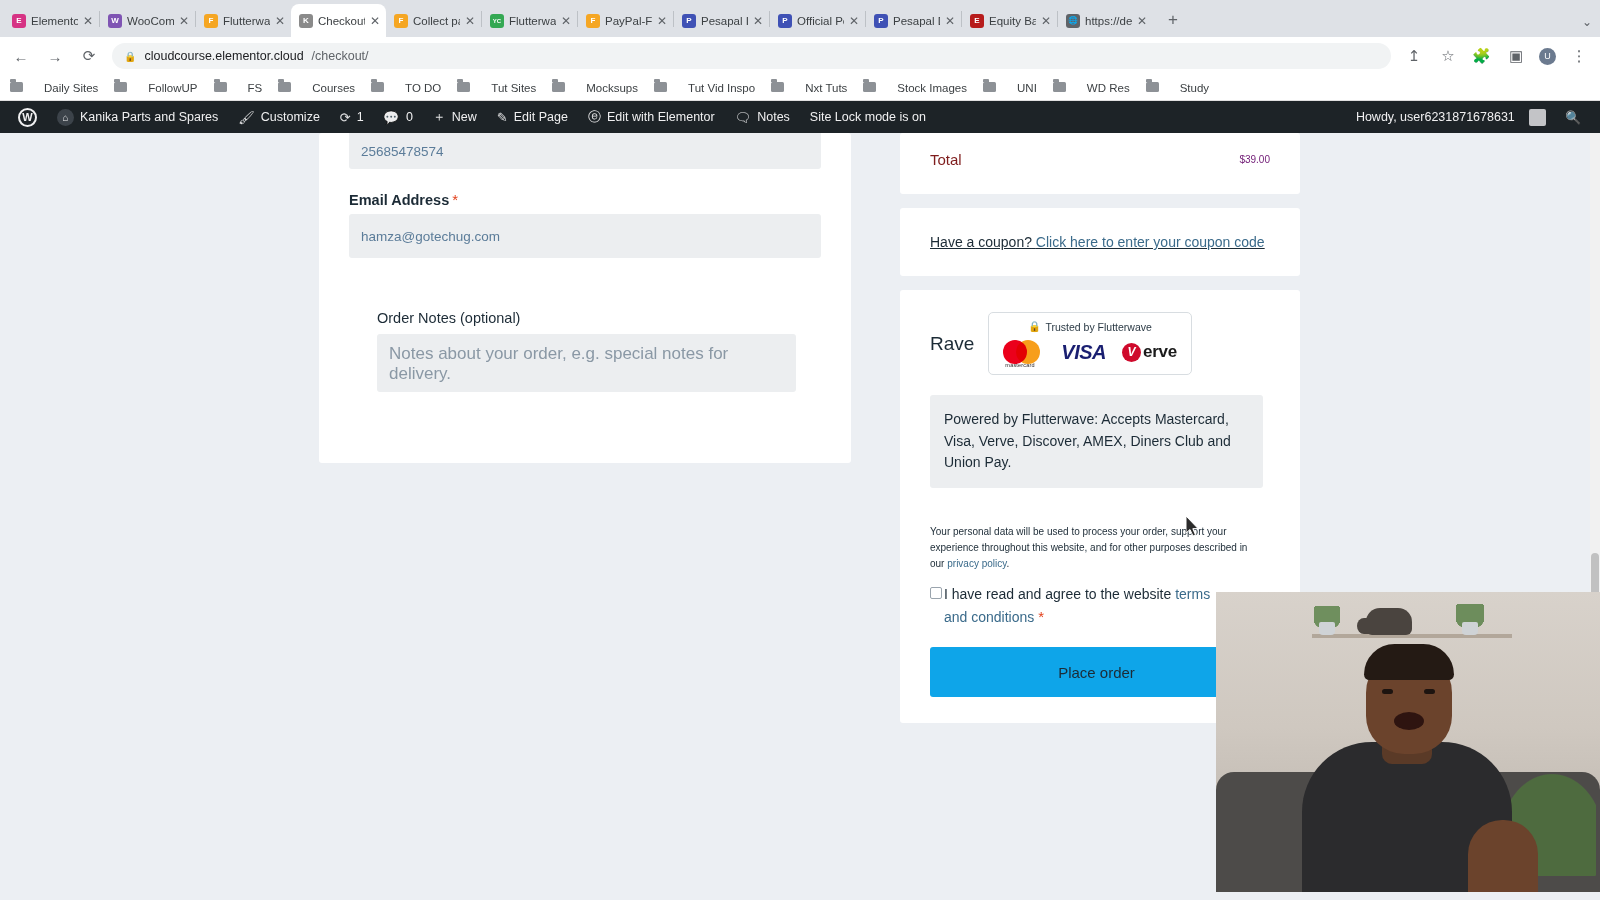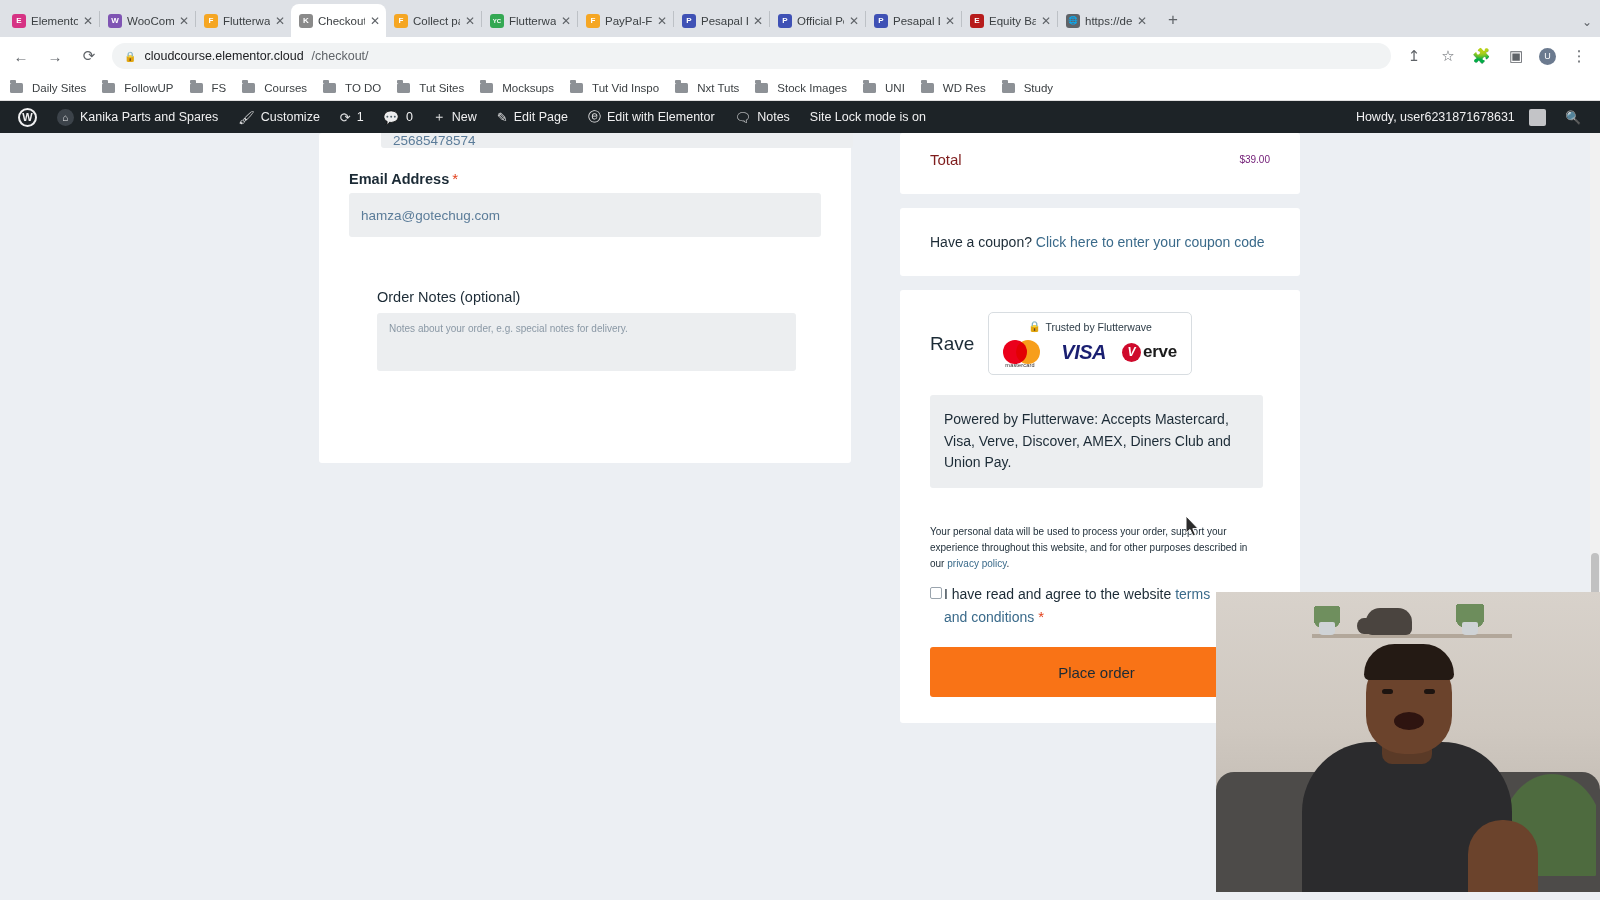--- a/index.html
+++ b/index.html
@@ -53,21 +53,21 @@
   .avatar-ico {
     width:17px; height:17px; border-radius:50%; background:#6b7a8f;
     color:#fff; font-size:9px; display:flex; align-items:center; justify-content:center;
   }
 
   .bookmarks {
     height:26px; background:#fff; display:flex; align-items:center;
     padding:0 10px; gap:16px; font-size:11.5px; color:#3c4043;
     border-bottom:1px solid #e0e0e0;
   }
-  .bm { display:flex; align-items:center; gap:9px; white-space:nowrap; }
+  .bm { display:flex; gap:21px; white-space:nowrap; }
   .folder {
     width:13px; height:10px; background:#8d9196; border-radius:1.5px;
     position:relative; flex:0 0 13px;
   }
   .folder:before {
     content:""; position:absolute; top:-2.5px; left:0; width:6px; height:3px;
     background:#8d9196; border-radius:1px 1px 0 0;
   }
 
   
@@ -100,40 +100,40 @@
   }
   .field-label {
     font-size:14.5px; color:#1c2b36; font-weight:bold; margin-bottom:6px;
     display:flex; align-items:center; gap:3px;
   }
   .req { color:#e2401c; font-weight:normal; font-size:15px; }
   .inp {
     width:472px; height:44px; background:#eceef0; border:none; border-radius:3px;
     padding:0 12px; font-size:13.5px; color:#5b7c99; display:flex; align-items:center;
   }
-  .inp.cut { height:15px; border-radius:0 0 3px 3px;margin-left:32px; }
+  .inp.cut { height:36px; border-radius:0 0 3px 3px; }
   .order-notes-wrap { margin-top:52px; padding-left:28px; }
   .onote-label { font-size:14.5px; color:#1c2b36; margin-bottom:8px; }
   .textarea {
     width:419px; height:58px; background:#eceef0; border:none; border-radius:3px;
-    padding:10px 12px; font-size:10px; color:#8a98a5;
+    padding:10px 12px; font-size:17px; color:#8a98a5;
   }
 
   .right-col { width:400px; margin-left:49px; }
   .rcard {
     background:#fff; border-radius:3px; margin-bottom:14px; padding:0 30px;
   }
   .total-row {
     display:flex; justify-content:space-between; align-items:center;
     padding:18px 0 26px 0; font-size:15px;
   }
   .total-label { color:#7f1d1d; }
   .total-val { color:#701a75; font-size:10px; }
 
-  .coupon { padding:26px 0; font-size:14px; color:#1c2b36; }
+  .coupon { padding:26px 0; font-size:14px; color:#1c2b36;text-decoration:underline; }
   .link { color:#3a6a8a; text-decoration:none; }
 
   .pay-card { padding:22px 30px 26px 30px; }
   .rave-row { display:flex; align-items:center; gap:14px; }
   .rave-label { font-size:19px; color:#1c2b36; }
   .badge-box {
     border:1px solid #d8dde1; border-radius:5px; padding:7px 14px 9px 14px;
     display:flex; flex-direction:column; align-items:center; gap:6px; background:#fff;
   }
   .trusted { font-size:10.5px; color:#2b3a45; display:flex; align-items:center; gap:4px; }
@@ -153,21 +153,21 @@
   .verve .vtext { font-size:17px; font-weight:bold; color:#1b1b1b; letter-spacing:-.3px; }
 
   .powered {
     margin-top:20px; background:#eceef0; border-radius:3px; padding:14px 14px;
     font-size:14px; line-height:1.55; color:#1c2b36; width:333px;
   }
   .privacy-txt { margin-top:36px; font-size:10px; line-height:1.6; color:#1c2b36; width:323px; }
   .terms-row { margin-top:11px; display:flex; gap:2px; font-size:14px; line-height:1.6; color:#1c2b36; width:300px; }
   .cbox { width:12px; height:12px; border:1px solid #9aa4ad; background:#fff; border-radius:2px; margin-top:4px; flex:0 0 12px; }
   .place-order {
-    margin-top:18px; width:333px; height:50px; background:#f97316;
+    margin-top:18px; width:333px; height:50px; background:#0ea5e9;
     border:none; border-radius:3px; font-size:15px; color:#1c2b36;
     display:flex; align-items:center; justify-content:center; font-family:"Liberation Sans", sans-serif;
   }
 
   
   .cursor { position:absolute; left:1186px; top:383px; width:14px; height:21px; pointer-events:none; }
 
   
   .vscroll { position:absolute; right:0; top:0; width:10px; height:759px; background:#f1f1f1; }
   .vthumb { position:absolute; right:1px; top:420px; width:8px; height:240px; background:#c1c1c1; border-radius:4px; }

